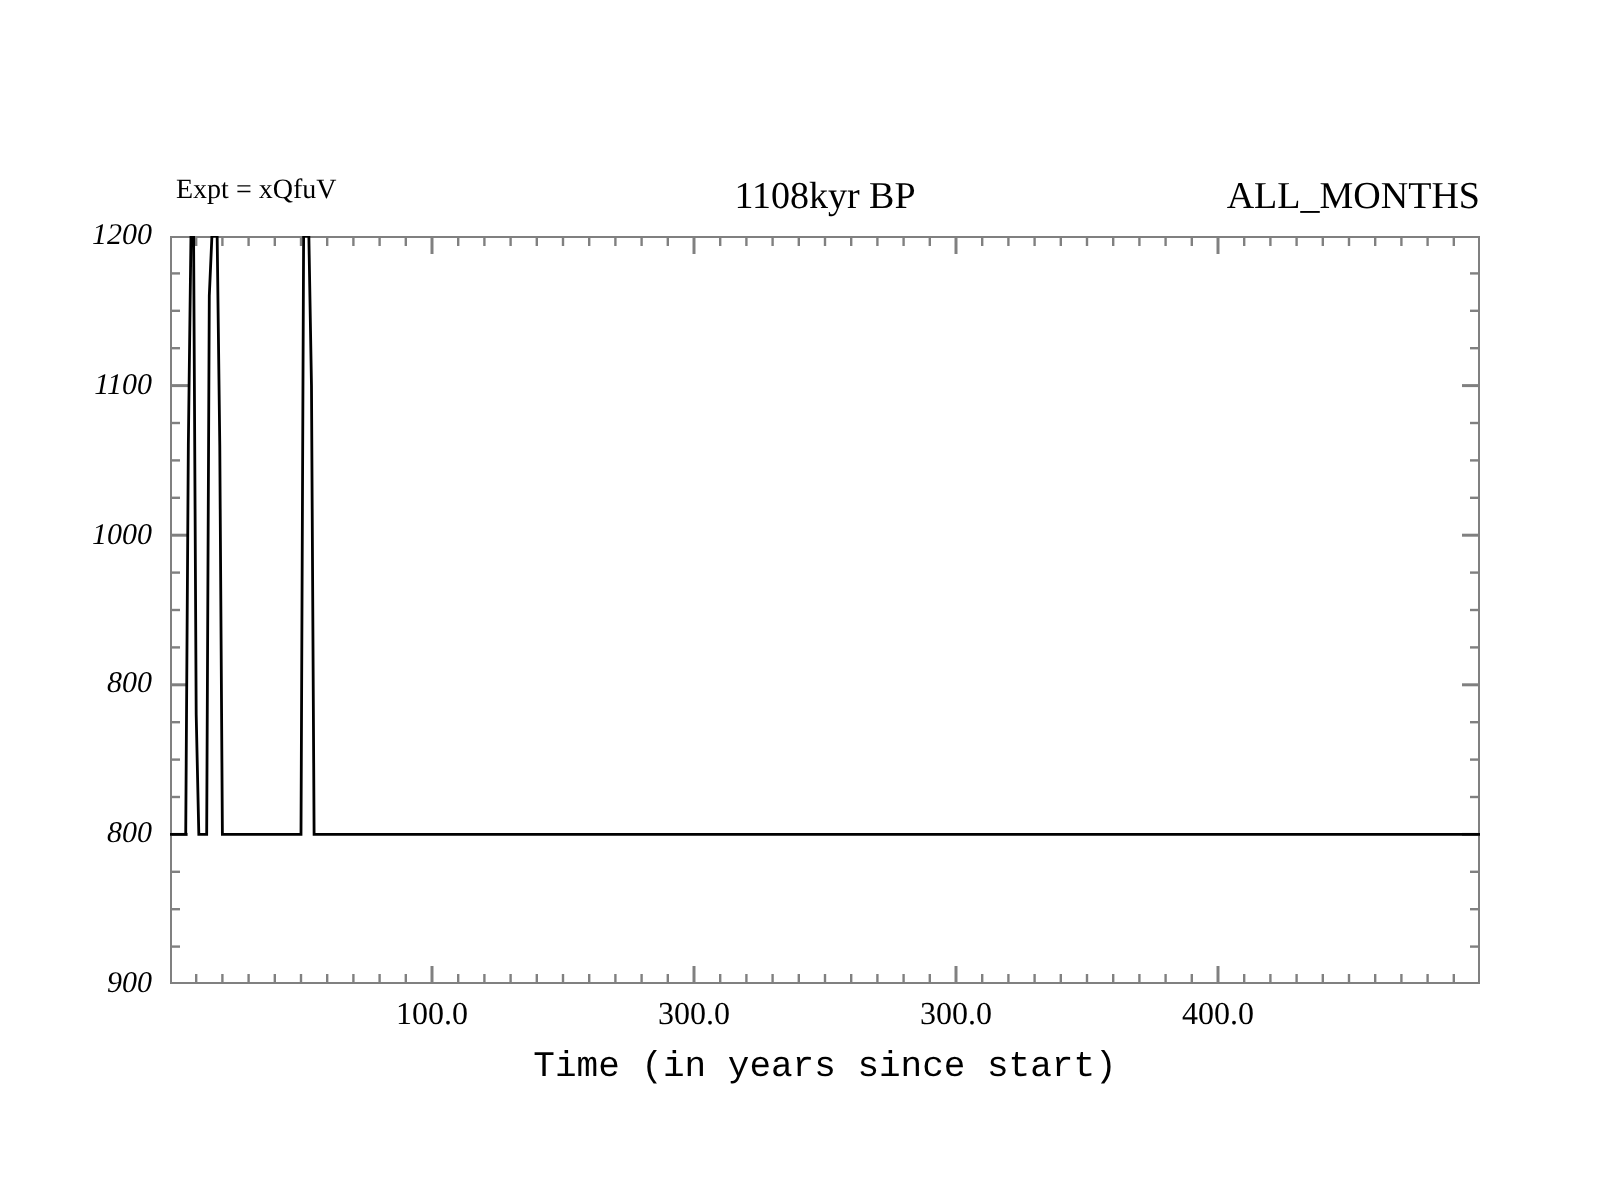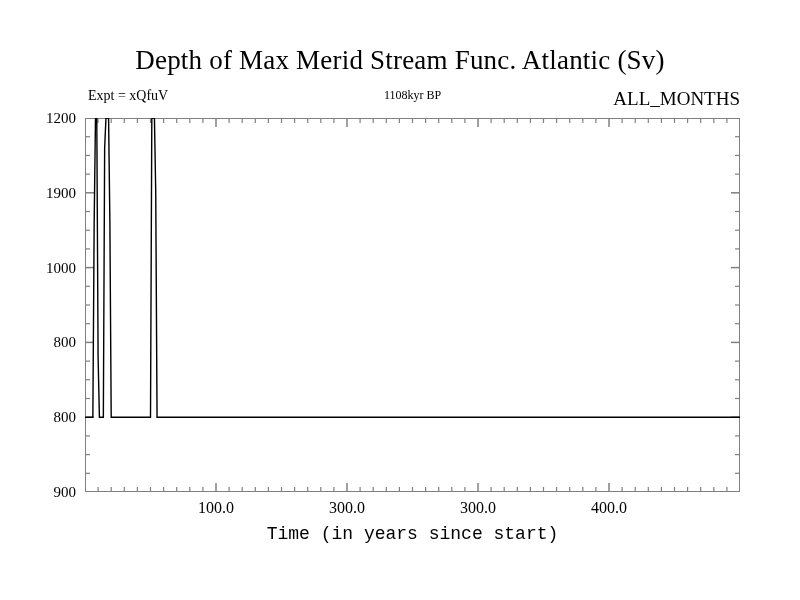--- a/index.html
+++ b/index.html
@@ -47,21 +47,21 @@
     top: 0;
     font-size: 14px;
     white-space: nowrap;
   }
   .sub-center {
     position: absolute;
     left: 0;
     top: 0;
     width: 655px;
     text-align: center;
-    font-size: 12px;
+    font-size: 19px;
     white-space: nowrap;
   }
   .sub-right {
     position: absolute;
     right: 0px;
     top: 0;
     font-size: 19px;
     white-space: nowrap;
   }
 
@@ -94,20 +94,21 @@
 
   
   .ytick-label {
     position: absolute;
     right: 0;
     width: 60px;
     text-align: right;
     font-size: 15px;
     line-height: 15px;
     white-space: nowrap;
+    font-style: italic;
   }
   #ytick-labels {
     position: absolute;
     left: 10px;
     top: 118px;
     width: 66px;
     height: 374px;
   }
 
   .xtick-label {
@@ -137,34 +138,33 @@
     font-size: 18px;
     white-space: nowrap;
     font-family: Liberation Mono, monospace;
   }
 </style>
 </head>
 <body>
 
 <div id="page">
 
-  <div class="main-title">Depth of Max Merid Stream Func. Atlantic (Sv)</div>
 
   <div class="subtitle-row">
     <div class="sub-left">Expt = xQfuV</div>
     <div class="sub-center">1108kyr BP</div>
     <div class="sub-right">ALL_MONTHS</div>
   </div>
 
   <div id="ytick-labels">
       <div class="ytick-label" style="top: 367px;">900</div>
       <div class="ytick-label" style="top: 292.2px;">800</div>
       <div class="ytick-label" style="top: 217.4px;">800</div>
       <div class="ytick-label" style="top: 142.6px;">1000</div>
-      <div class="ytick-label" style="top: 67.8px;">1900</div>
+      <div class="ytick-label" style="top: 67.8px;">1100</div>
       <div class="ytick-label" style="top: -7px;">1200</div>
     </div>
 
   <div id="plot-area">
     <div id="plot-frame"></div>
     <svg id="plot-svg" viewBox="0 0 655 374" preserveAspectRatio="none" xmlns="http://www.w3.org/2000/svg">
         <clipPath id="frame-clip">
           <rect x="0" y="0" width="655" height="374"></rect>
         </clipPath>
       <g>

